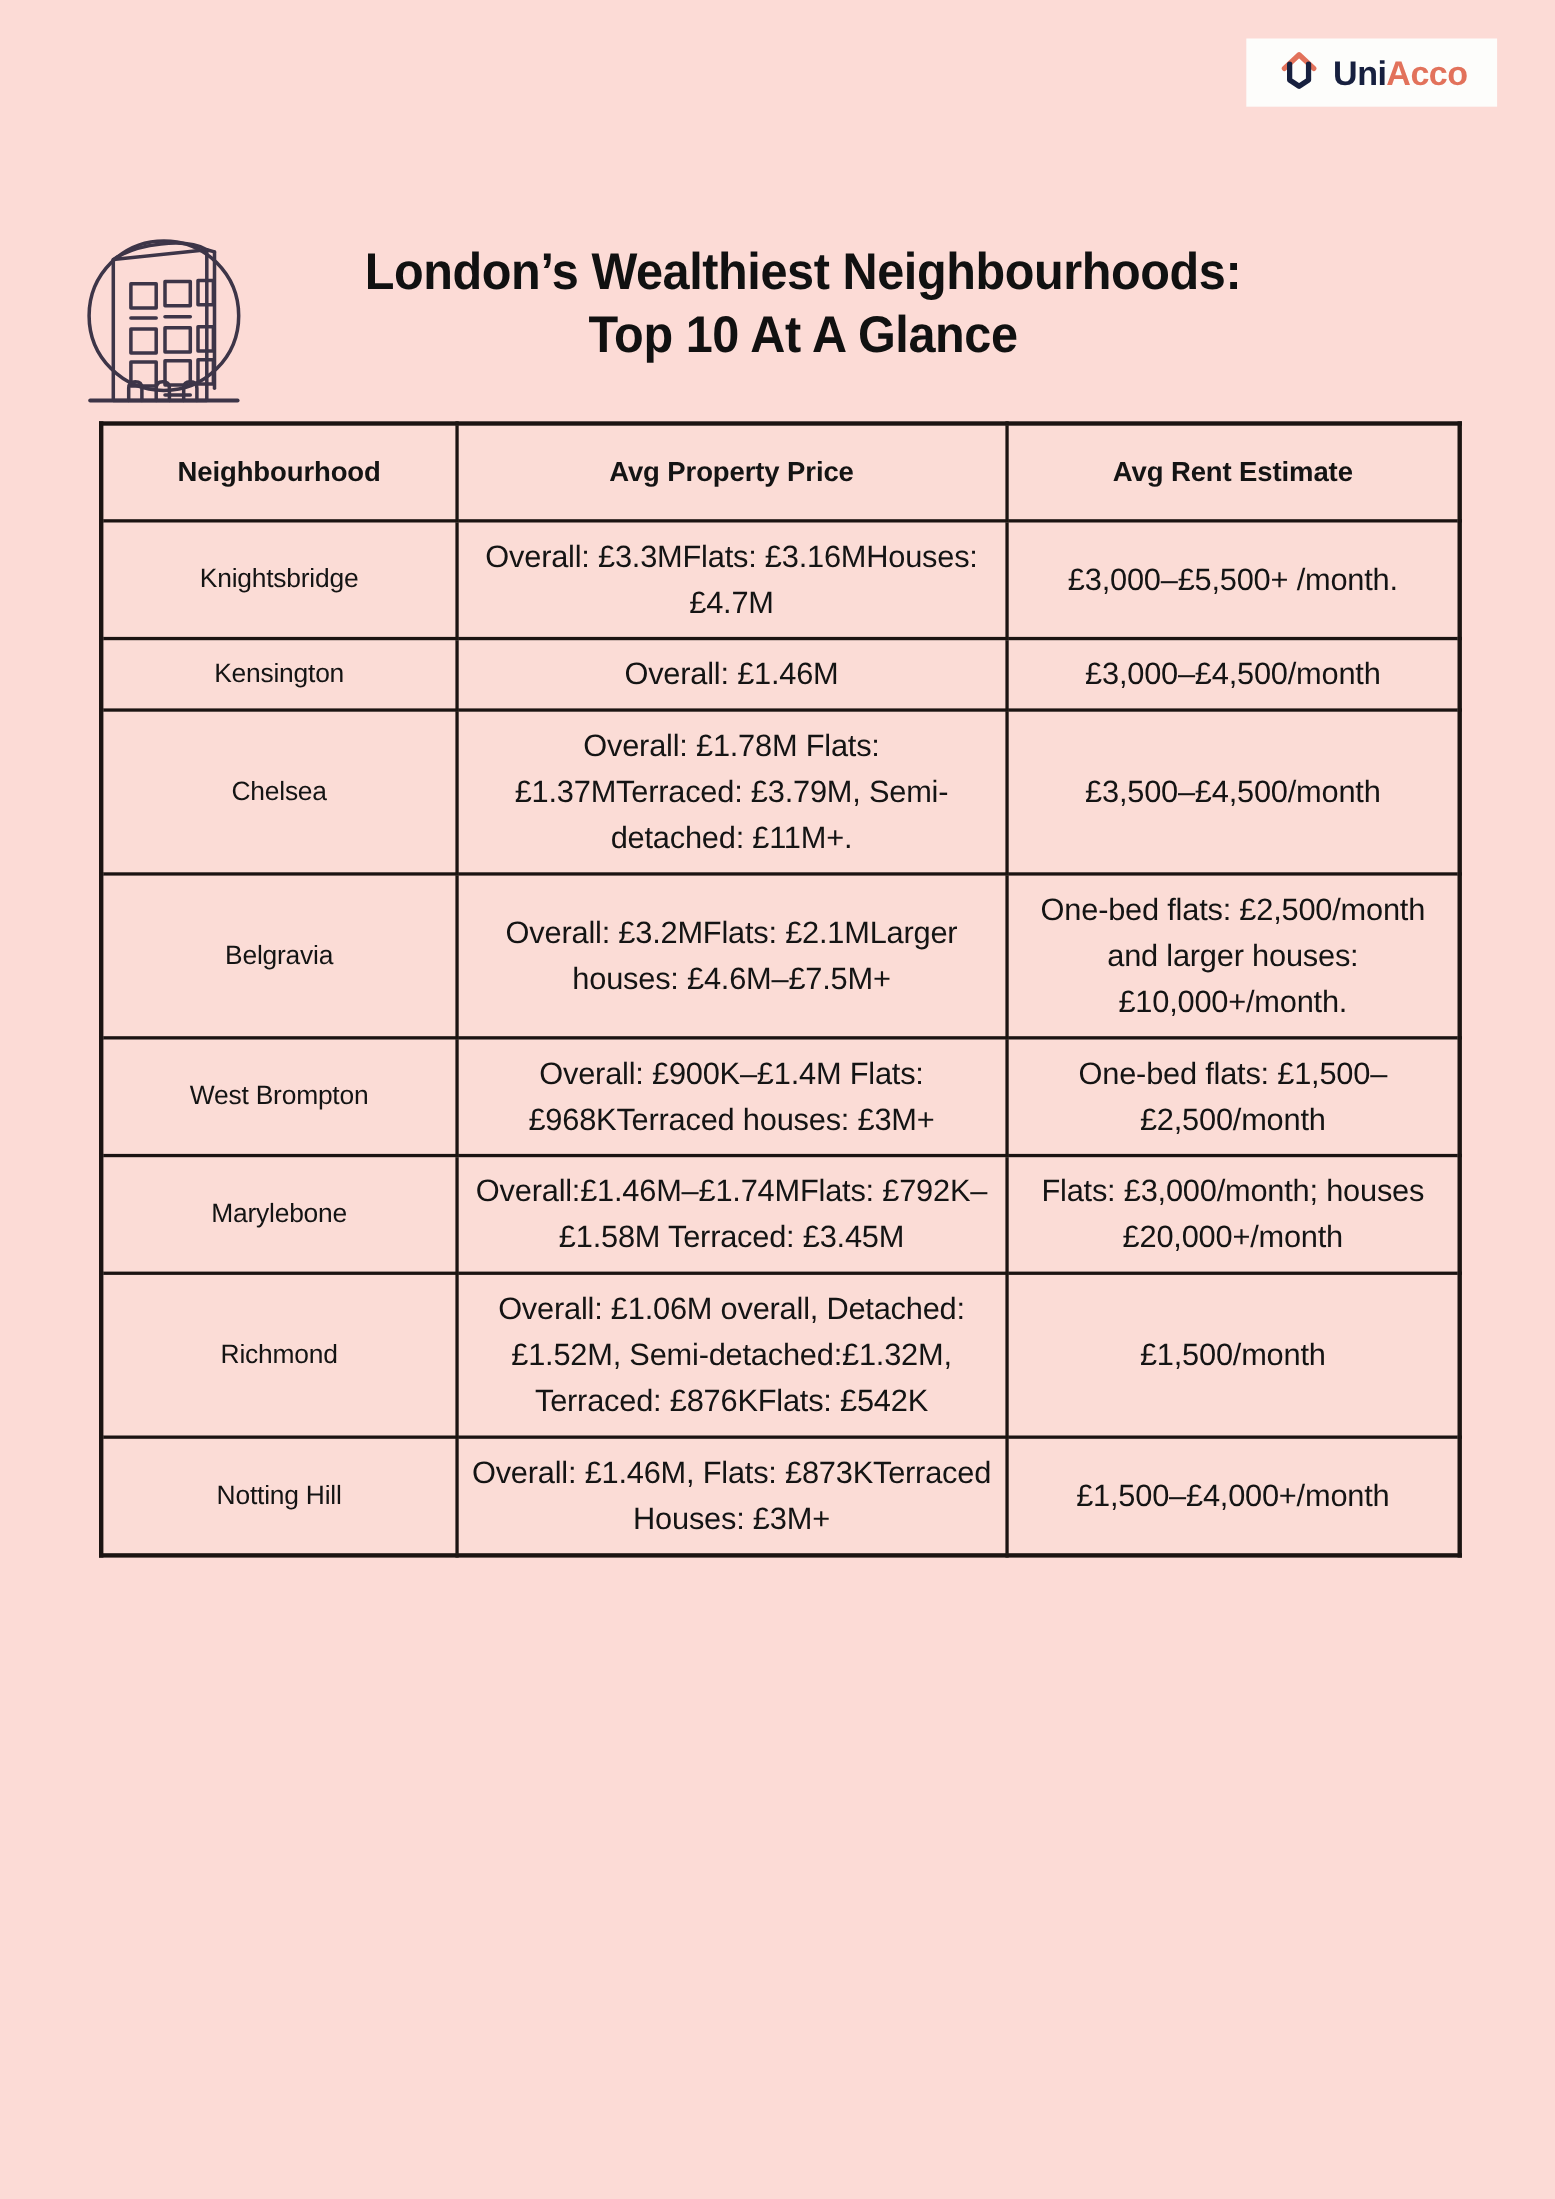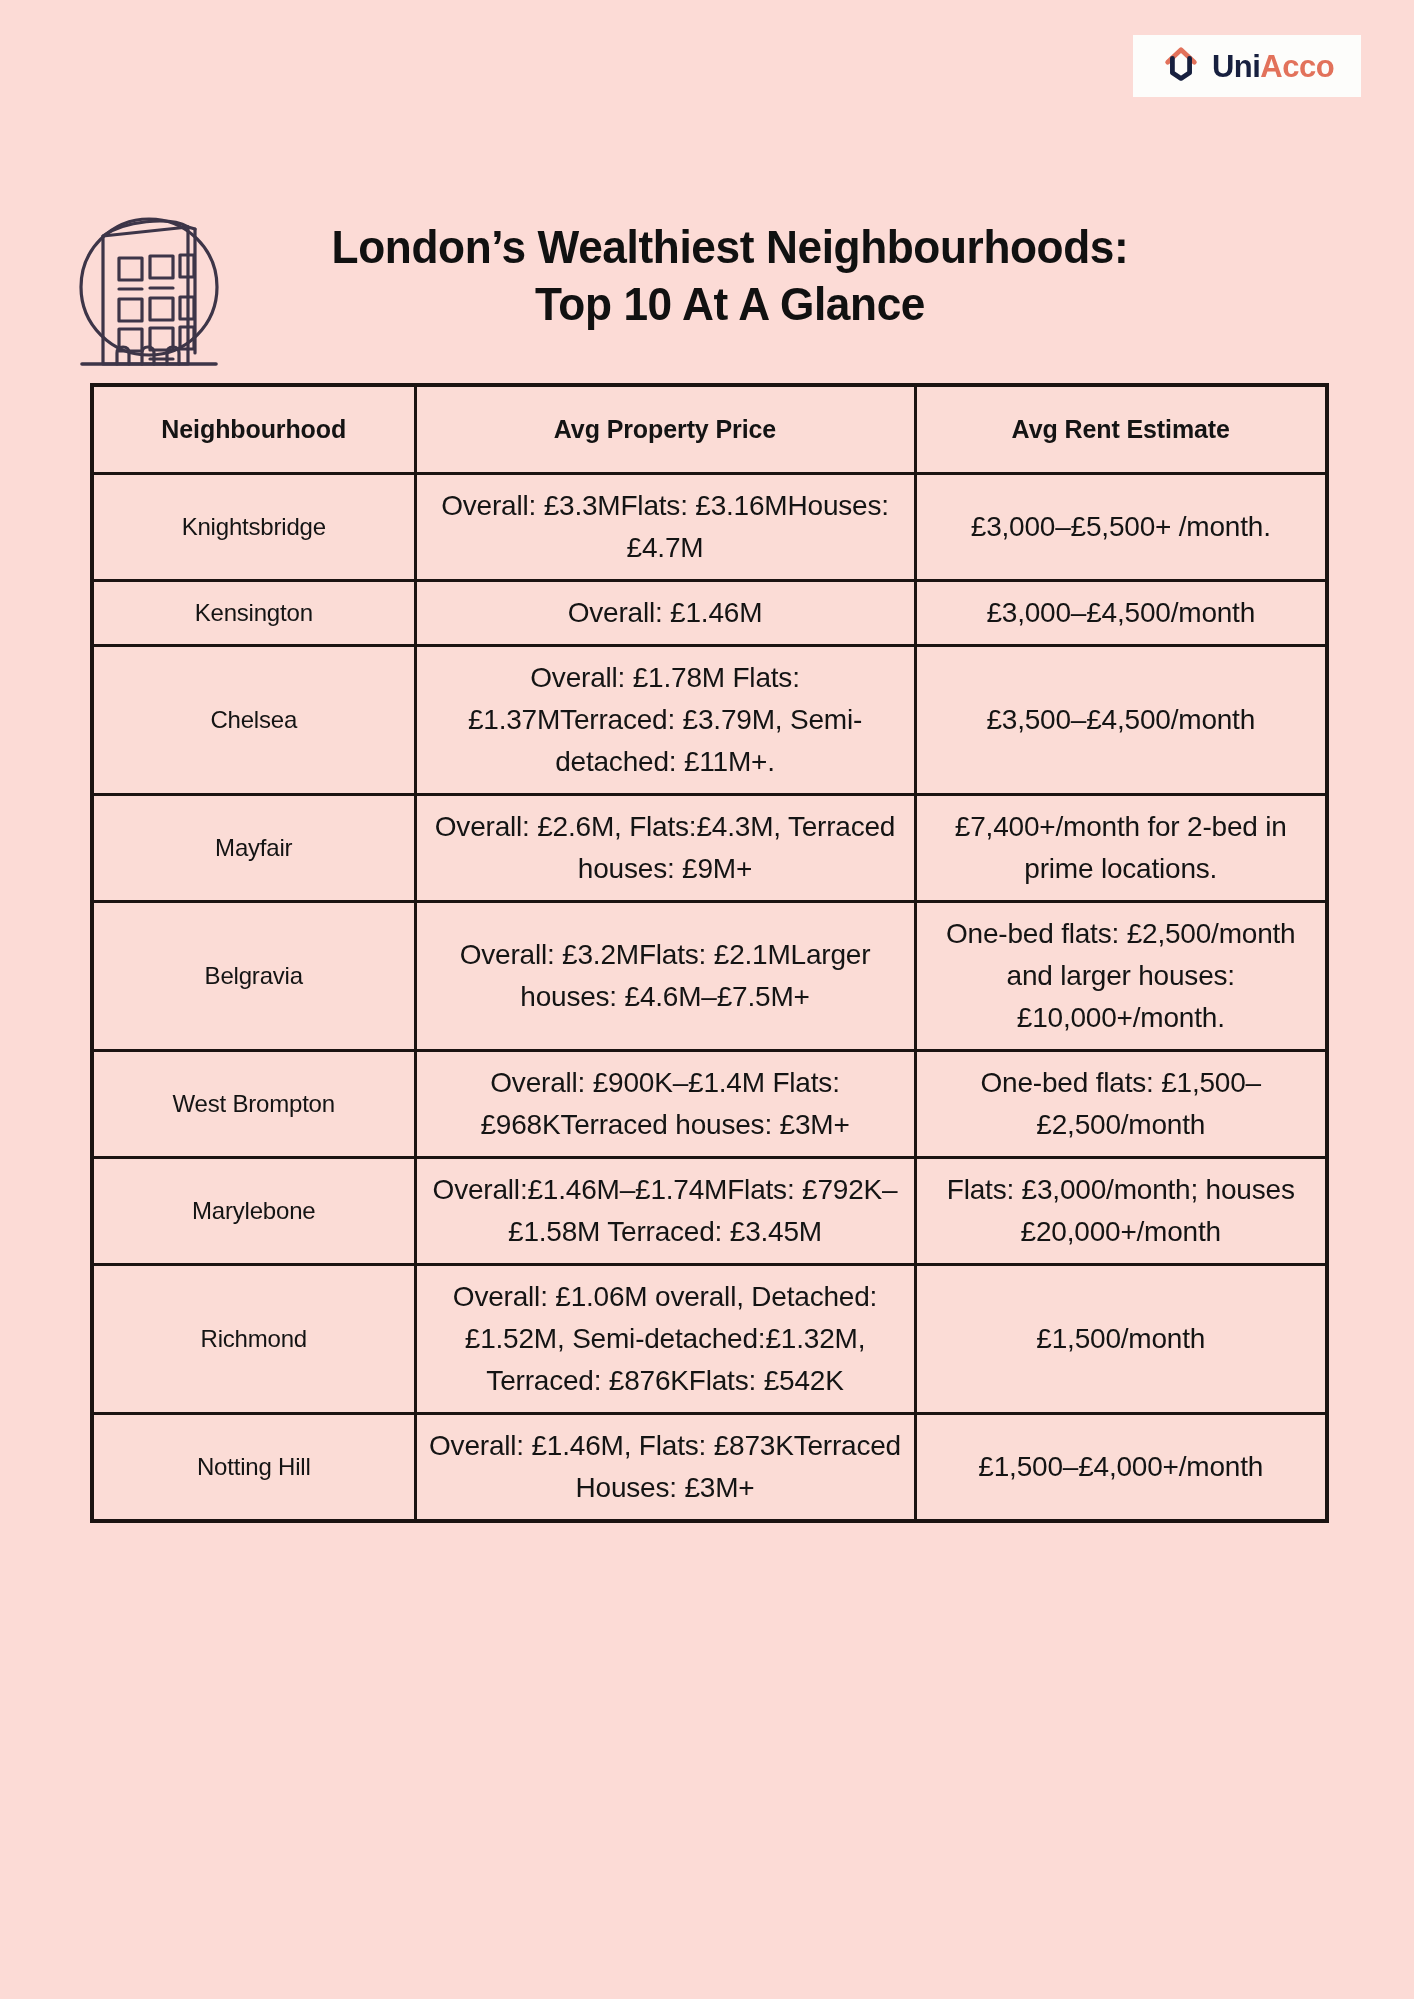--- a/index.html
+++ b/index.html
@@ -184,25 +184,20 @@
             <td class="name">Kensington</td>
             <td class="price">Overall: £1.46M</td>
             <td class="rent">£3,000–£4,500/month</td>
           </tr>
           <tr>
             <td class="name">Chelsea</td>
             <td class="price">Overall: £1.78M Flats: £1.37MTerraced: £3.79M, Semi-detached: £11M+.</td>
             <td class="rent">£3,500–£4,500/month</td>
           </tr>
           <tr>
-            <td class="name">Mayfair</td>
-            <td class="price">Overall: £2.6M, Flats:£4.3M, Terraced houses: £9M+</td>
-            <td class="rent">£7,400+/month for 2-bed in prime locations.</td>
-          </tr>
-          <tr>
             <td class="name">Belgravia</td>
             <td class="price">Overall: £3.2MFlats: £2.1MLarger houses: £4.6M–£7.5M+</td>
             <td class="rent">One-bed flats: £2,500/month and larger houses: £10,000+/month.</td>
           </tr>
           <tr>
             <td class="name">West Brompton</td>
             <td class="price">Overall: £900K–£1.4M Flats: £968KTerraced houses: £3M+</td>
             <td class="rent">One-bed flats: £1,500–£2,500/month</td>
           </tr>
           <tr>

